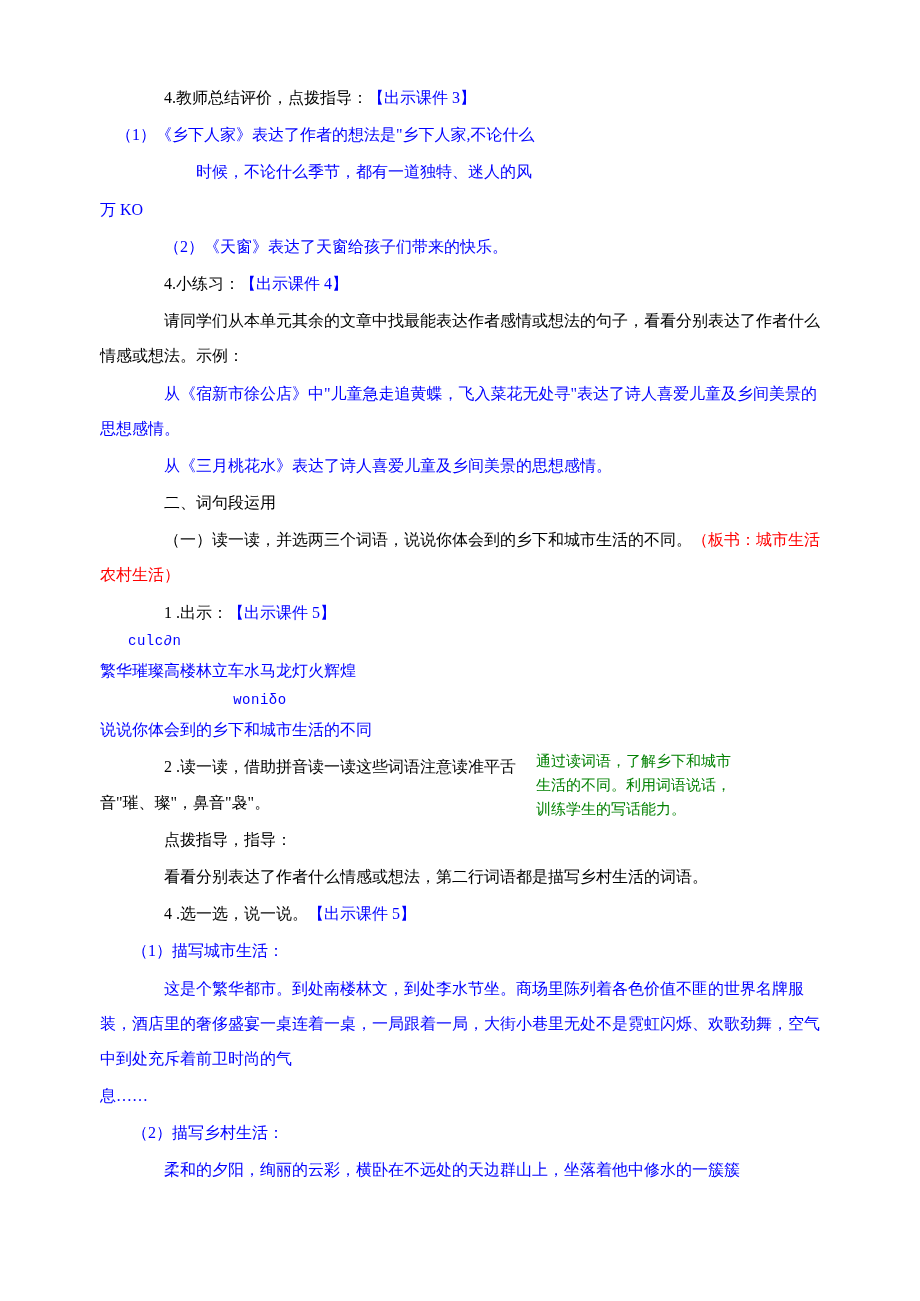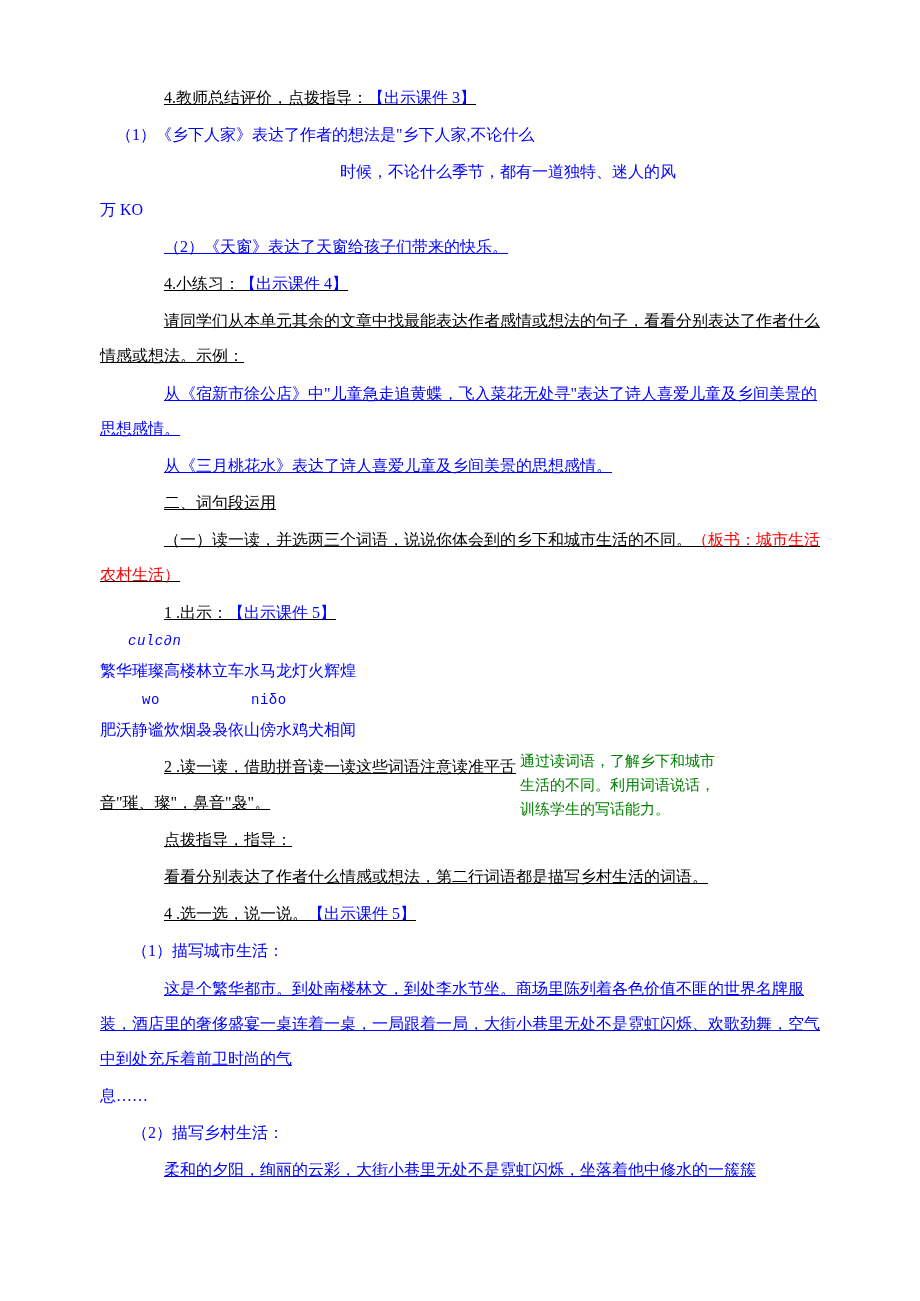--- a/index.html
+++ b/index.html
@@ -19,44 +19,42 @@
       position: relative;
     }
     .para {
       margin-bottom: 2px;
     }
     .indent-1 {
       text-indent: 2em;
     }
     .indent-2 {
       text-indent: 4em;
-      text-decoration: underline;
     }
     .indent-3 {
       text-indent: 6em;
-      text-align: center;
     }
     .blue {
       color: #0000ff;
     }
     .red {
       color: #ff0000;
     }
     .green {
       color: #008000;
     }
     .pinyin {
       font-family: "Courier New", monospace;
       font-size: 14px;
       line-height: 1.4;
       letter-spacing: 0.5px;
     }
     .side-note {
       position: absolute;
-      right: 100px;
+      right: 84px;
       width: 200px;
       font-size: 15px;
       line-height: 1.6;
     }
     .flow-wrap {
       position: relative;
     }
     .left-block {
       width: 420px;
     }
@@ -104,32 +102,32 @@
 </div>
 
 <div class="para indent-2">
   <span>（一）读一读，并选两三个词语，说说你体会到的乡下和城市生活的不同。</span><span class="red">（板书：城市生活农村生活）</span>
 </div>
 
 <div class="para indent-2">
   <span>1 .出示：</span><span class="blue">【出示课件 5】</span>
 </div>
 
-<div class="para blue pinyin" style="text-indent: 2em; font-style: italic;">
+<div class="para blue pinyin" style="text-indent: 2em;">
   <span>culc∂n</span>
 </div>
 <div class="para blue">
   <span>繁华璀璨高楼林立车水马龙灯火辉煌</span>
 </div>
 
 <div class="para blue pinyin" style="text-indent: 1.5em;">
-  <span style="display:inline-block; width:130px;">wo</span><span>niδo</span>
+  <span style="display:inline-block; width:130px;text-align:right;">wo</span><span>niδo</span>
 </div>
 <div class="para blue">
-  <span>肥沃静谧炊烟袅袅依山傍水鸡犬相闻</span>
+  <span>说说你体会到的乡下和城市生活的不同</span>
 </div>
 
 <div class="flow-wrap">
   <div class="side-note green" style="top: 0px;">
     <span>通过读词语，了解乡下和城市生活的不同。利用词语说话，训练学生的写话能力。</span>
   </div>
 
   <div class="para indent-2 left-block">
     <span>2 .读一读，借助拼音读一读这些词语注意读准平舌音"璀、璨"，鼻音"袅"。</span>
   </div>
@@ -157,14 +155,14 @@
 </div>
 <div class="para blue">
   <span>息……</span>
 </div>
 
 <div class="para blue indent-1">
   <span>（2）描写乡村生活：</span>
 </div>
 
 <div class="para blue indent-2">
-  <span>柔和的夕阳，绚丽的云彩，大街小巷里无处不是霓虹闪烁，坐落着他中修水的一簇簇</span>
+  <span>柔和的夕阳，绚丽的云彩，横卧在不远处的天边群山上，坐落着他中修水的一簇簇</span>
 </div>
 
 </body></html>

